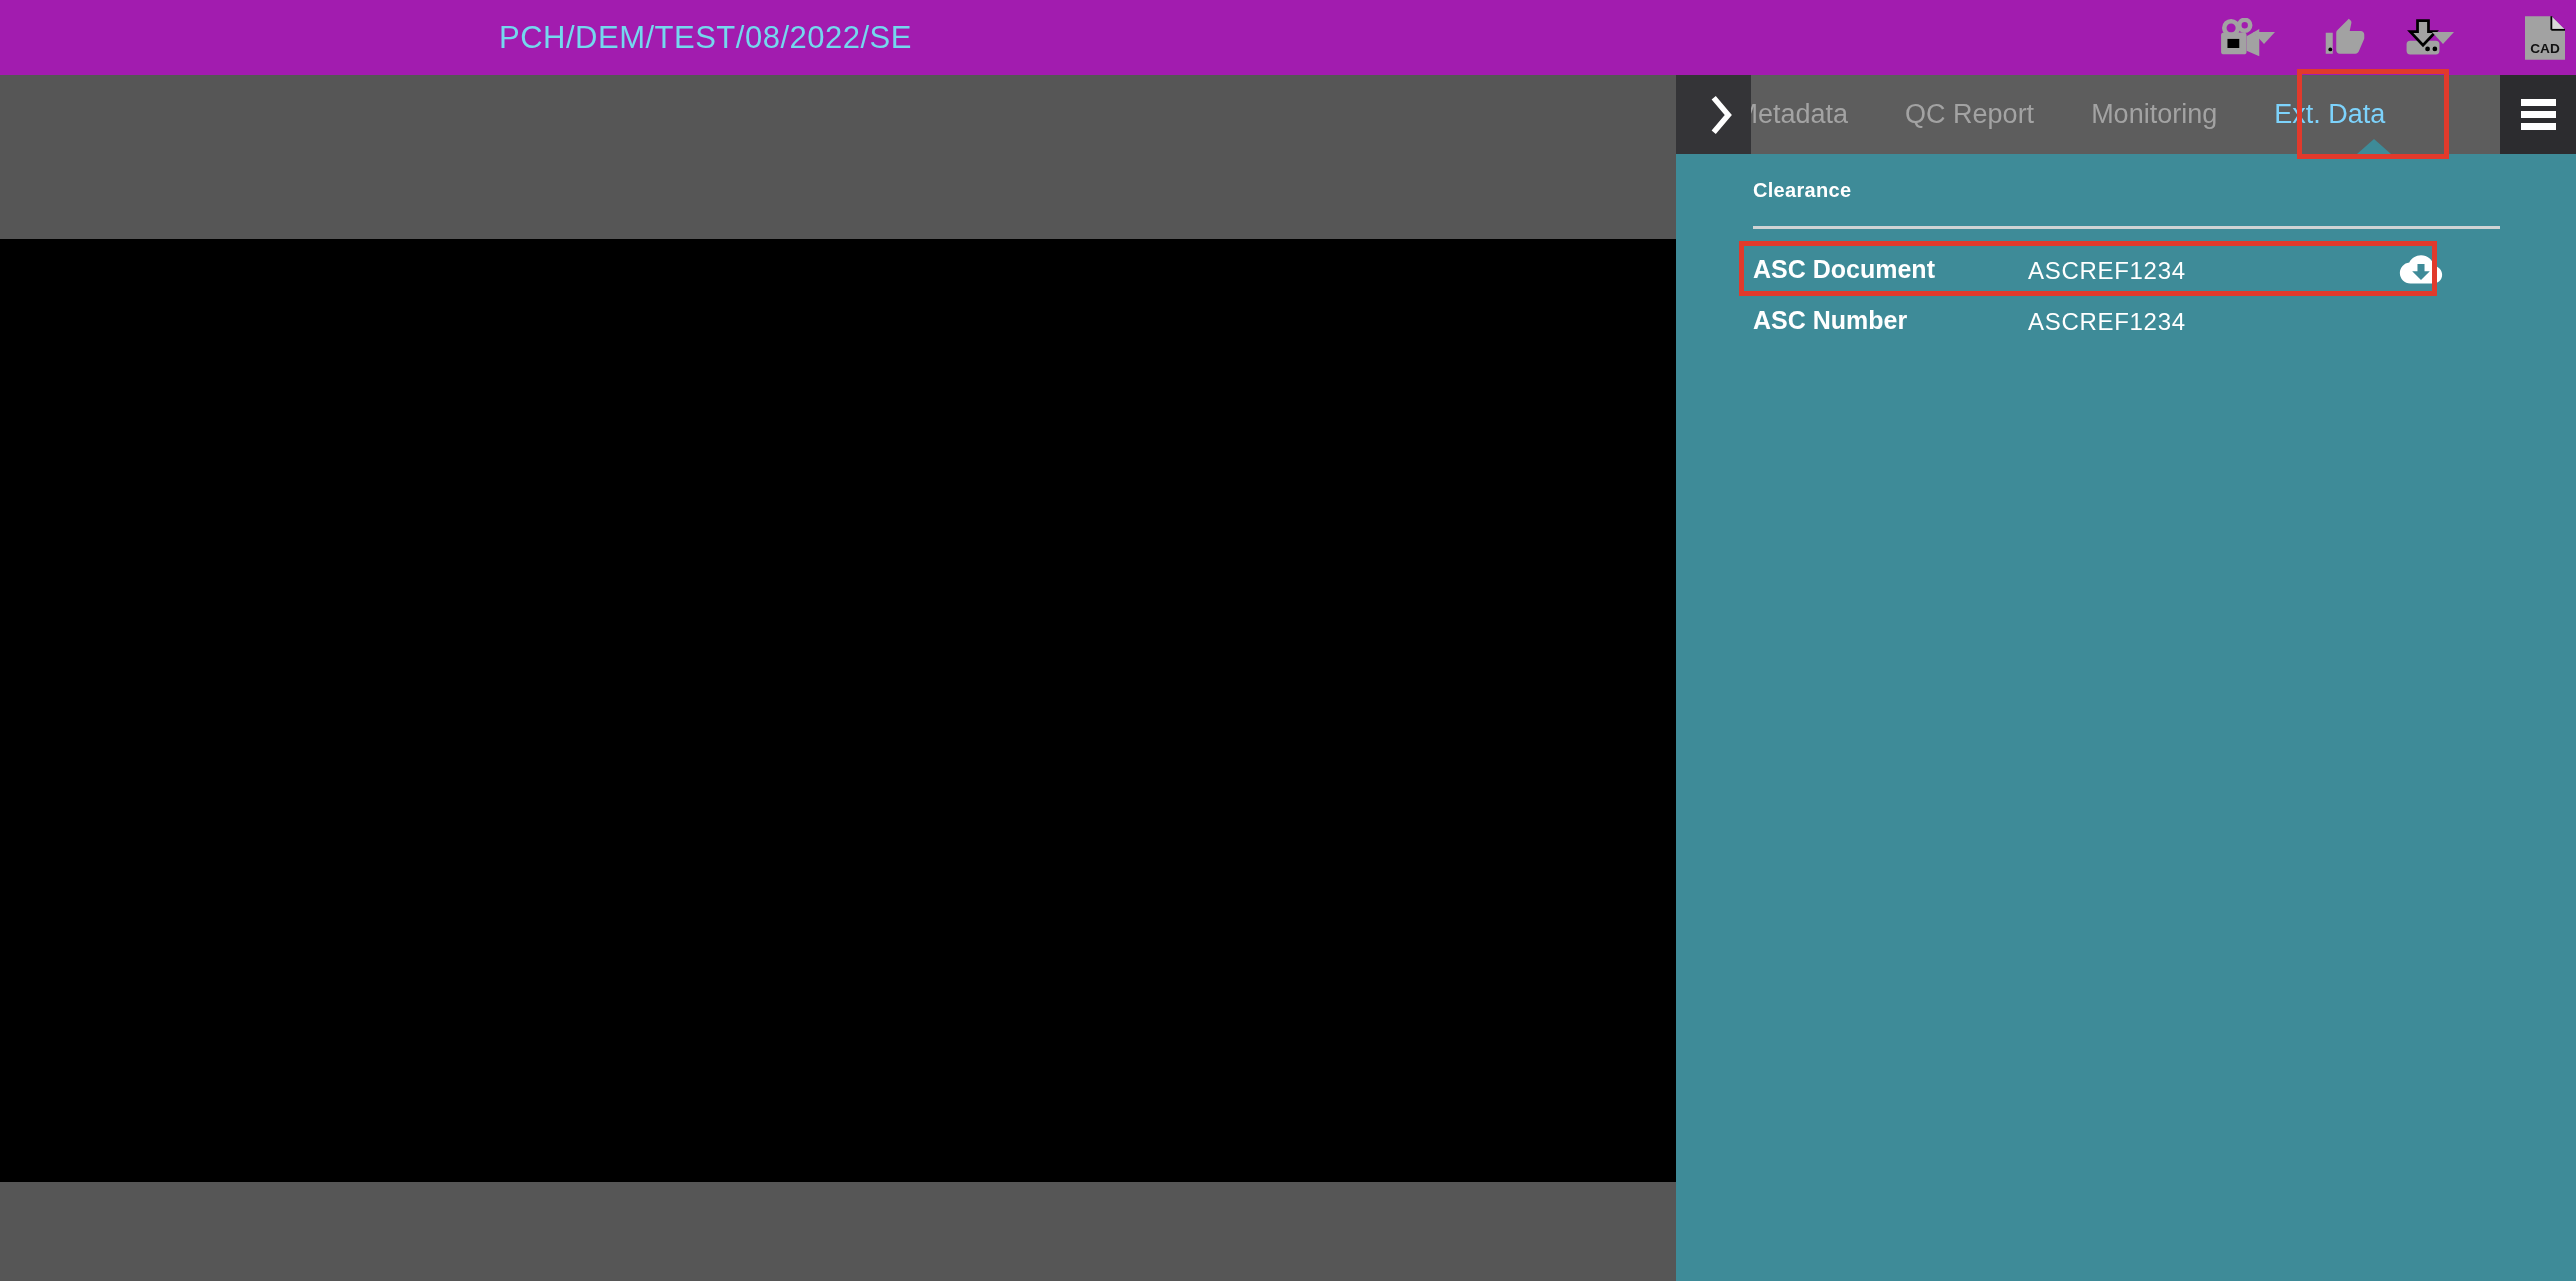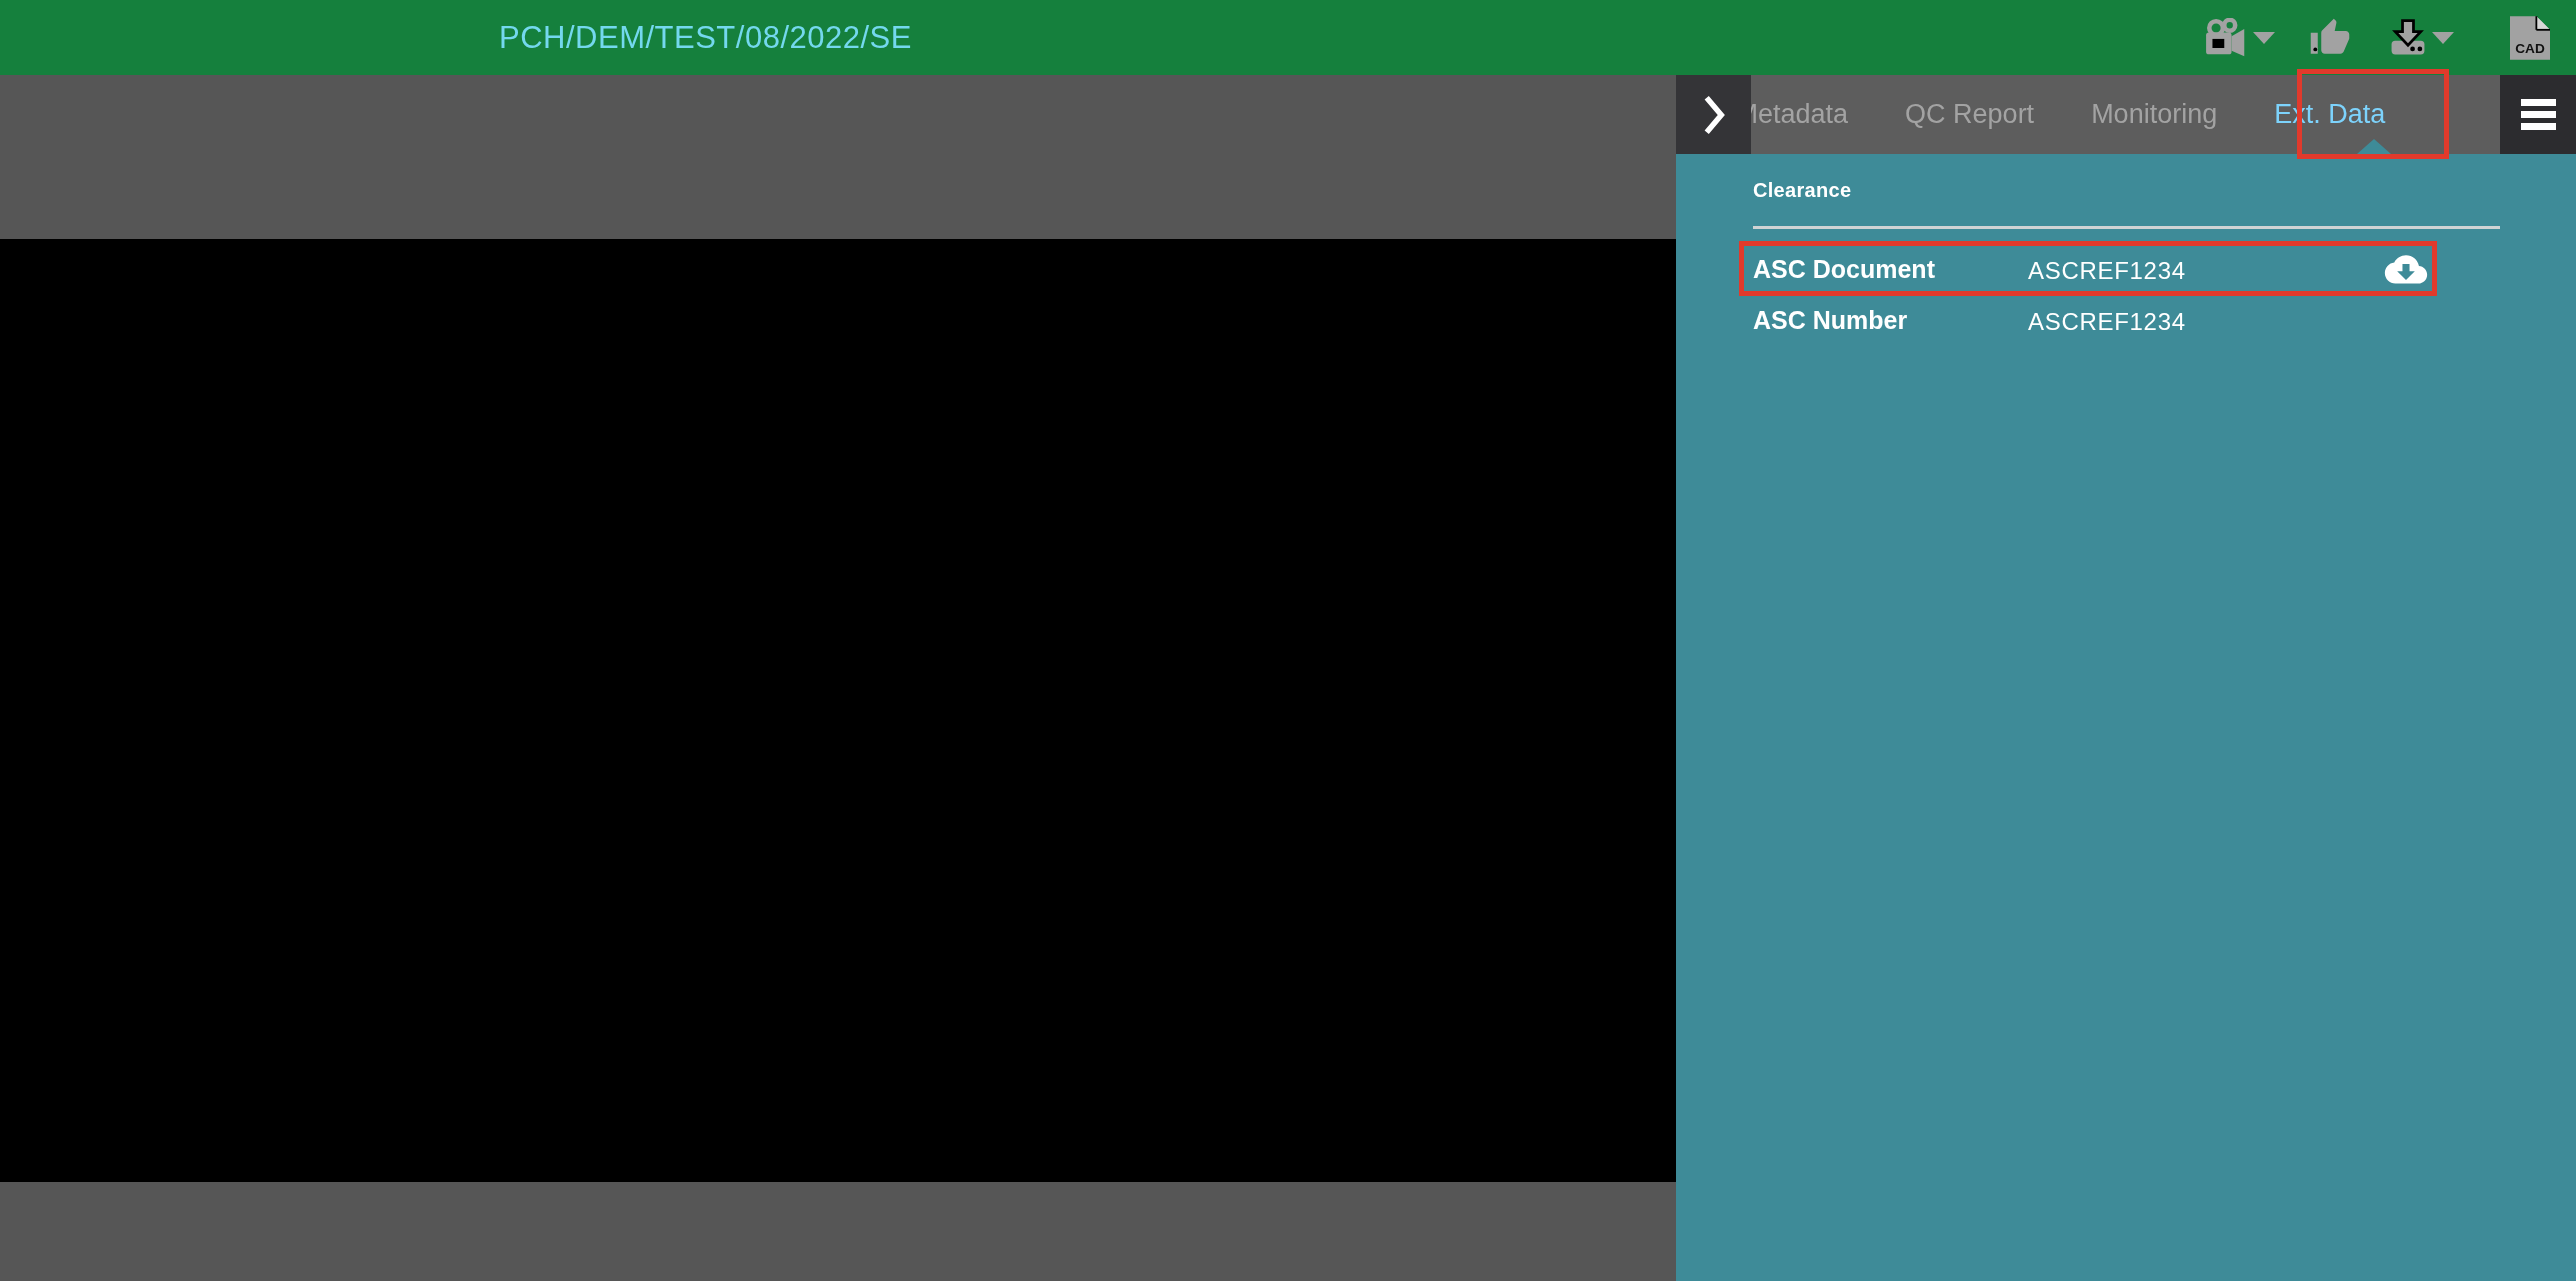--- a/index.html
+++ b/index.html
@@ -3,21 +3,21 @@
 <meta charset="utf-8">
 <style>
   html,body{margin:0;padding:0;background:#000;}
   *{box-sizing:border-box;}
   .stage{
     position:relative;width:2576px;height:1282px;overflow:hidden;
     background:#000;font-family:"Liberation Sans","DejaVu Sans",sans-serif;
     -webkit-font-smoothing:antialiased;
   }
   
-  .header{position:absolute;left:0;top:0;width:2576px;height:75px;background:#15803d;}
+  .header{position:absolute;left:0;top:0;width:2576px;height:75px;background:#a21caf;}
   .header-title{
     position:absolute;left:499px;top:0;height:75px;line-height:75px;
     color:var(--title-cyan,#74d8ee);font-size:31px;letter-spacing:0.5px;white-space:nowrap;
   }
   .hdr-ic{position:absolute;top:0;display:flex;align-items:center;height:75px;}
   .caret-down{
     width:0;height:0;border-left:11px solid transparent;border-right:11px solid transparent;
     border-top:12px solid var(--icon-gray,#a2a2a2);
   }
   
@@ -64,21 +64,21 @@
   }
   .kv-label{position:absolute;left:77px;font-size:25px;font-weight:bold;line-height:27px;white-space:nowrap;}
   .kv-value{position:absolute;left:352px;font-size:24px;line-height:27px;letter-spacing:0.7px;white-space:nowrap;}
   .row1-label{top:102px;} .row1-value{top:103px;}
   .row2-label{top:153px;} .row2-value{top:154px;}
   .cloud-btn{position:absolute;left:708px;top:96px;width:44px;height:37px;cursor:pointer;}
   
   .anno{position:absolute;border:5.5px solid var(--annotation-red,#e13a2c);background:transparent;pointer-events:none;}
   .anno-tab{left:2297px;top:69px;width:152px;height:90px;}
   .anno-row{left:1739px;top:241px;width:698px;height:55px;}
-  .icon-wrap{display:inline-flex;align-items:center;justify-content:center;}
+  .icon-wrap{display:inline-flex;align-items:center;justify-content:center;margin-left:15px;}
 </style>
 </head>
 <body>
 
 <div class="stage">
 
   <div class="header">
     <div class="header-title">PCH/DEM/TEST/08/2022/SE</div>
 
     <div class="hdr-ic" style="left:2204px;">

